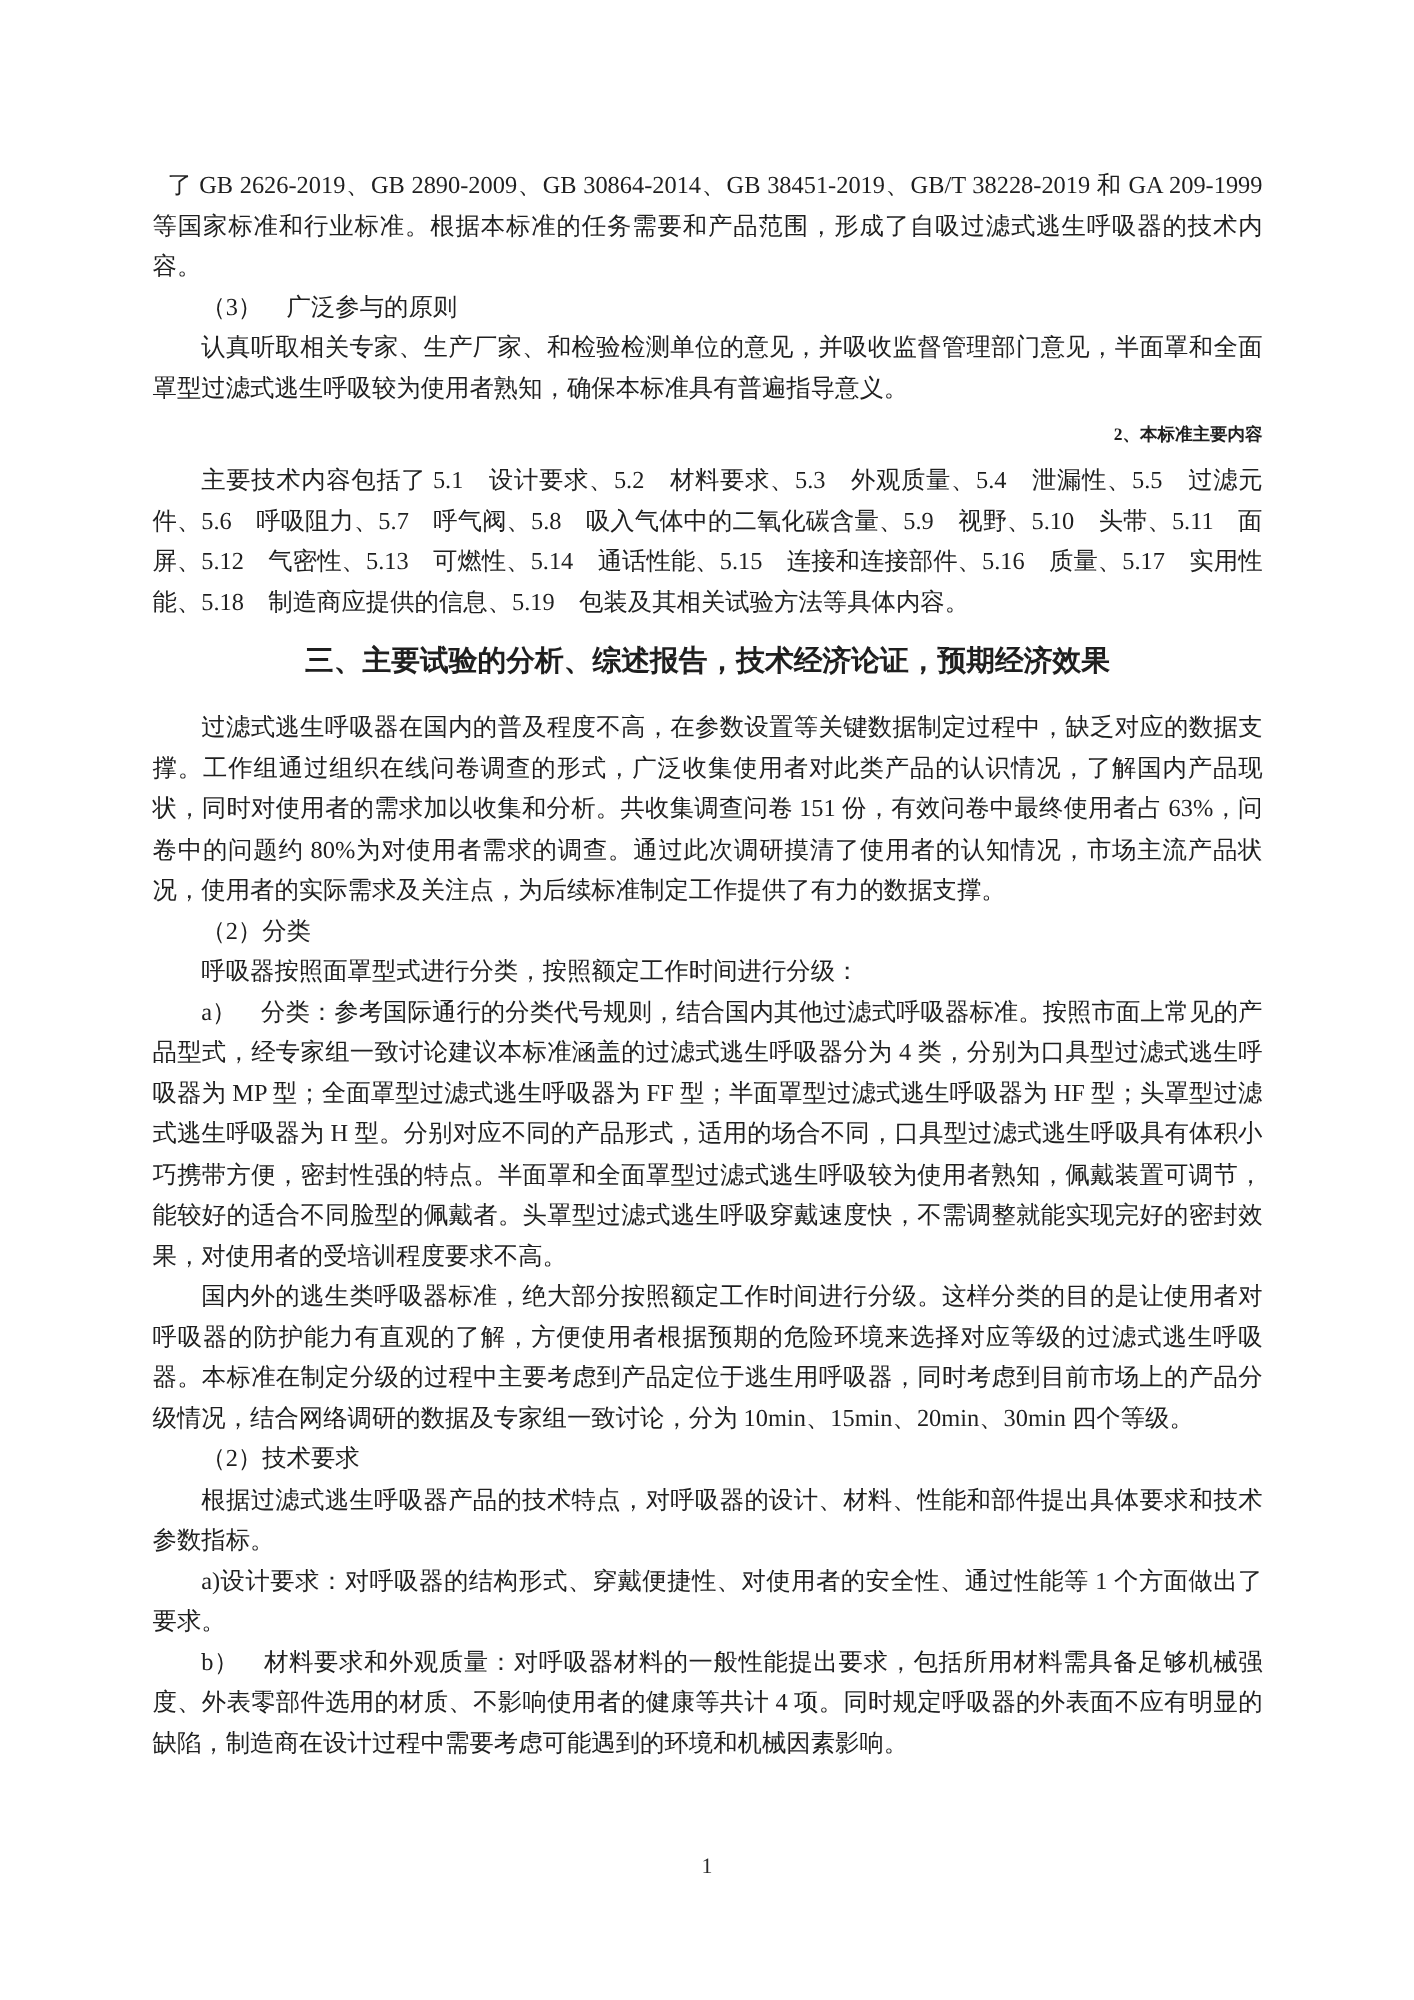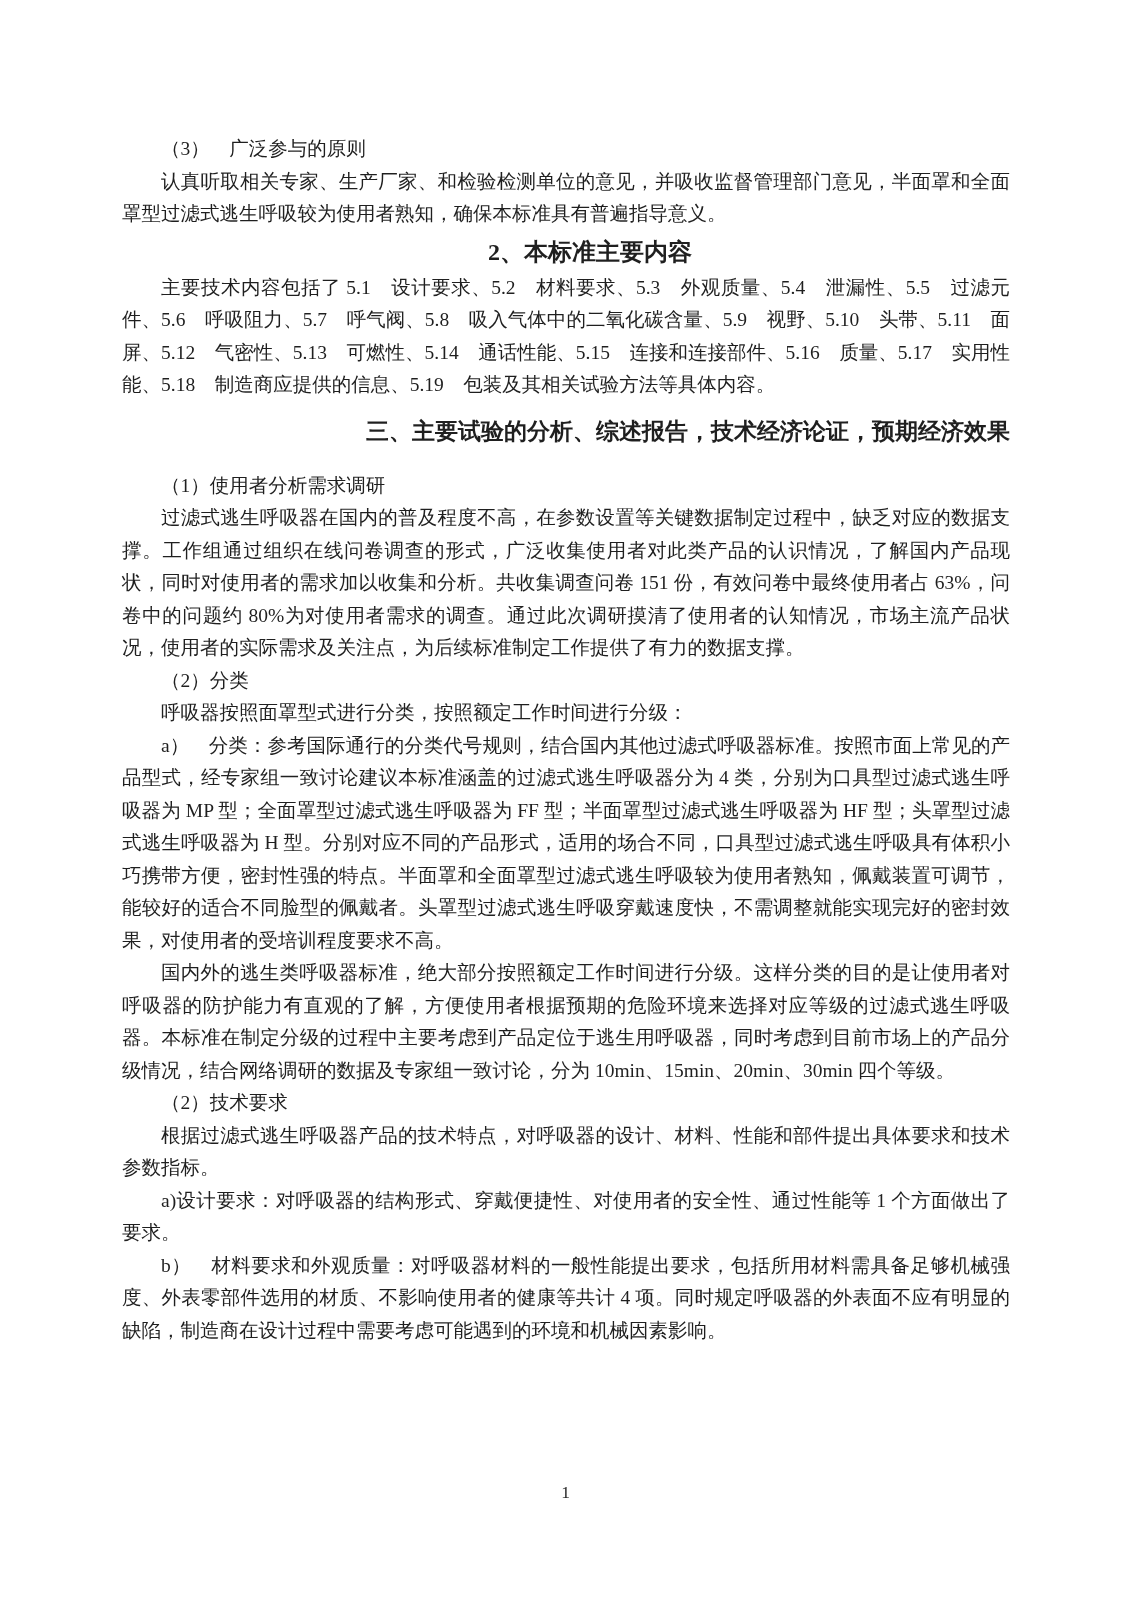--- a/index.html
+++ b/index.html
@@ -32,59 +32,59 @@
     text-align: justify;
     text-justify: inter-ideograph;
   }
   .content p {
     margin: 0;
     padding: 0;
   }
   p.ind { text-indent: 2em; }
   p.cont { text-indent: 12px; }
   h2.sub-heading {
-    font-size: 24px;
+    font-size: 14px;
     line-height: 36px;
     font-weight: bold;
     margin: 3px 0 2px 0;
     text-indent: 2em;
-    text-align: center;
+    text-align: right;
     font-family: "Liberation Serif", "DejaVu Serif", serif;
   }
   h1.main-heading {
     font-size: 23px;
     line-height: 38px;
     font-weight: bold;
     margin: 10px 0 20px 0;
     text-indent: 0;
-    text-align: right;
+    text-align: center;
     font-family: "Liberation Sans", "DejaVu Sans", sans-serif;
   }
   .footer {
     position: absolute;
     left: 0;
     top: 1480px;
     width: 1131px;
     text-align: center;
     font-size: 17.5px;
     line-height: 24px;
     color: #2a2a2a;
   }
 </style>
 </head>
 <body>
 
 <div class="page">
   <div class="content">
+    <p class="cont">了 GB 2626-2019、GB 2890-2009、GB 30864-2014、GB 38451-2019、GB/T 38228-2019 和 GA 209-1999 等国家标准和行业标准。根据本标准的任务需要和产品范围，形成了自吸过滤式逃生呼吸器的技术内容。</p>
     <p class="ind">（3）　广泛参与的原则</p>
     <p class="ind">认真听取相关专家、生产厂家、和检验检测单位的意见，并吸收监督管理部门意见，半面罩和全面罩型过滤式逃生呼吸较为使用者熟知，确保本标准具有普遍指导意义。</p>
     <h2 class="sub-heading">2、本标准主要内容</h2>
     <p class="ind">主要技术内容包括了 5.1　设计要求、5.2　材料要求、5.3　外观质量、5.4　泄漏性、5.5　过滤元件、5.6　呼吸阻力、5.7　呼气阀、5.8　吸入气体中的二氧化碳含量、5.9　视野、5.10　头带、5.11　面屏、5.12　气密性、5.13　可燃性、5.14　通话性能、5.15　连接和连接部件、5.16　质量、5.17　实用性能、5.18　制造商应提供的信息、5.19　包装及其相关试验方法等具体内容。</p>
     <h1 class="main-heading">三、主要试验的分析、综述报告，技术经济论证，预期经济效果</h1>
-    <p class="ind">（1）使用者分析需求调研</p>
     <p class="ind">过滤式逃生呼吸器在国内的普及程度不高，在参数设置等关键数据制定过程中，缺乏对应的数据支撑。工作组通过组织在线问卷调查的形式，广泛收集使用者对此类产品的认识情况，了解国内产品现状，同时对使用者的需求加以收集和分析。共收集调查问卷 151 份，有效问卷中最终使用者占 63%，问卷中的问题约 80%为对使用者需求的调查。通过此次调研摸清了使用者的认知情况，市场主流产品状况，使用者的实际需求及关注点，为后续标准制定工作提供了有力的数据支撑。</p>
     <p class="ind">（2）分类</p>
     <p class="ind">呼吸器按照面罩型式进行分类，按照额定工作时间进行分级：</p>
     <p class="ind">a）　分类：参考国际通行的分类代号规则，结合国内其他过滤式呼吸器标准。按照市面上常见的产品型式，经专家组一致讨论建议本标准涵盖的过滤式逃生呼吸器分为 4 类，分别为口具型过滤式逃生呼吸器为 MP 型；全面罩型过滤式逃生呼吸器为 FF 型；半面罩型过滤式逃生呼吸器为 HF 型；头罩型过滤式逃生呼吸器为 H 型。分别对应不同的产品形式，适用的场合不同，口具型过滤式逃生呼吸具有体积小巧携带方便，密封性强的特点。半面罩和全面罩型过滤式逃生呼吸较为使用者熟知，佩戴装置可调节，能较好的适合不同脸型的佩戴者。头罩型过滤式逃生呼吸穿戴速度快，不需调整就能实现完好的密封效果，对使用者的受培训程度要求不高。</p>
     <p class="ind">国内外的逃生类呼吸器标准，绝大部分按照额定工作时间进行分级。这样分类的目的是让使用者对呼吸器的防护能力有直观的了解，方便使用者根据预期的危险环境来选择对应等级的过滤式逃生呼吸器。本标准在制定分级的过程中主要考虑到产品定位于逃生用呼吸器，同时考虑到目前市场上的产品分级情况，结合网络调研的数据及专家组一致讨论，分为 10min、15min、20min、30min 四个等级。</p>
     <p class="ind">（2）技术要求</p>
     <p class="ind">根据过滤式逃生呼吸器产品的技术特点，对呼吸器的设计、材料、性能和部件提出具体要求和技术参数指标。</p>
     <p class="ind">a)设计要求：对呼吸器的结构形式、穿戴便捷性、对使用者的安全性、通过性能等 1 个方面做出了要求。</p>
     <p class="ind">b）　材料要求和外观质量：对呼吸器材料的一般性能提出要求，包括所用材料需具备足够机械强度、外表零部件选用的材质、不影响使用者的健康等共计 4 项。同时规定呼吸器的外表面不应有明显的缺陷，制造商在设计过程中需要考虑可能遇到的环境和机械因素影响。</p>
   </div>

